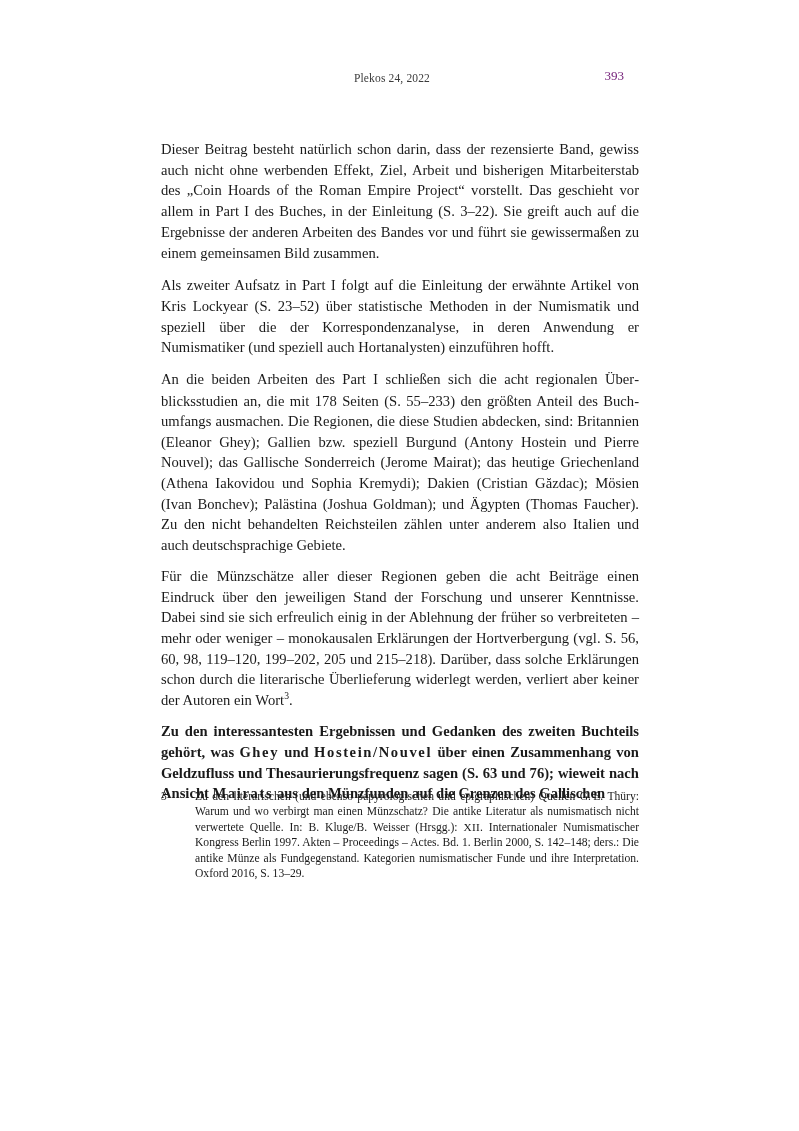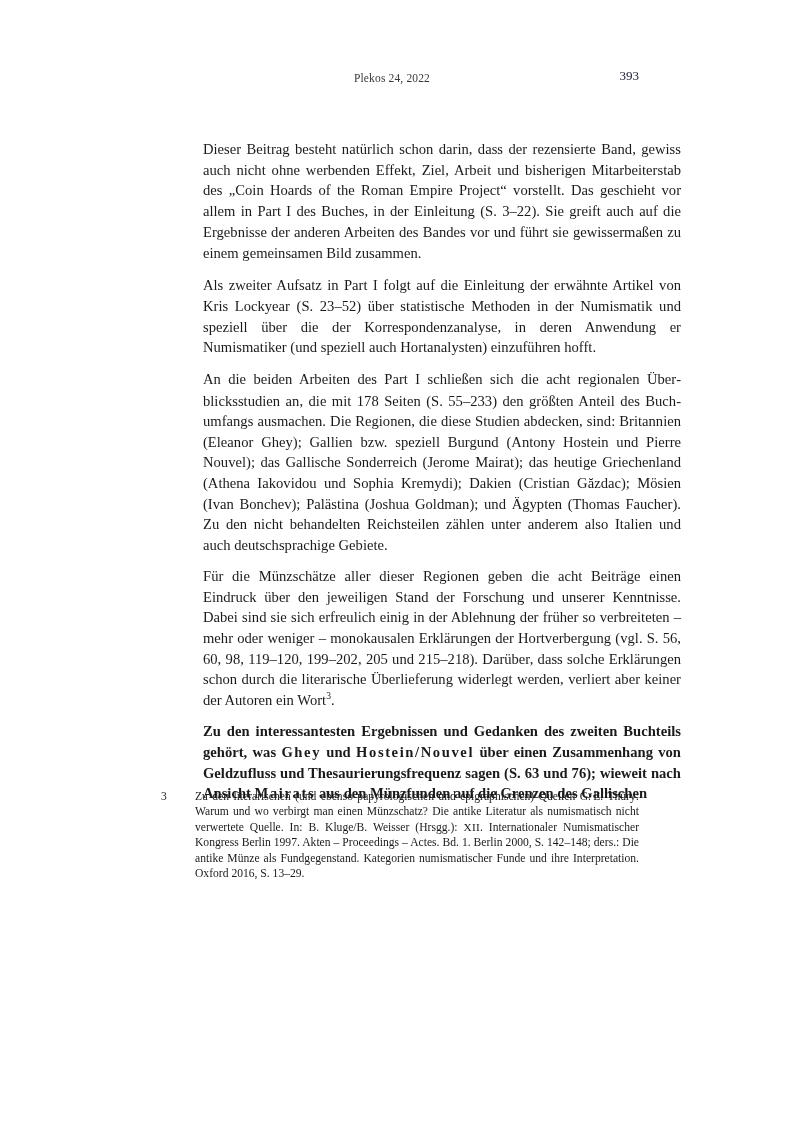--- a/index.html
+++ b/index.html
@@ -36,33 +36,32 @@
   }
   .running-head .rh-title {
     position: absolute;
     left: 0;
     right: 16px;
     text-align: center;
     letter-spacing: 0.15px;
   }
   .running-head .rh-folio {
     position: absolute;
-    right: 0;
+    right: 15px;
     top: -4px;
     font-size: 13px;
-    color: #0f172a;
+    color: #701a75;
   }
 
   
   .textblock {
     position: absolute;
     top: 139px;
     left: 161px;
     width: 478px;
-    margin-left: 42px;
   }
 
   p.para {
     margin: 0 0 11px 0;
     font-size: 14.6px;
     line-height: 20.6px;
     text-align: justify;
     text-justify: inter-word;
     hyphens: manual;
     letter-spacing: 0.01px;

